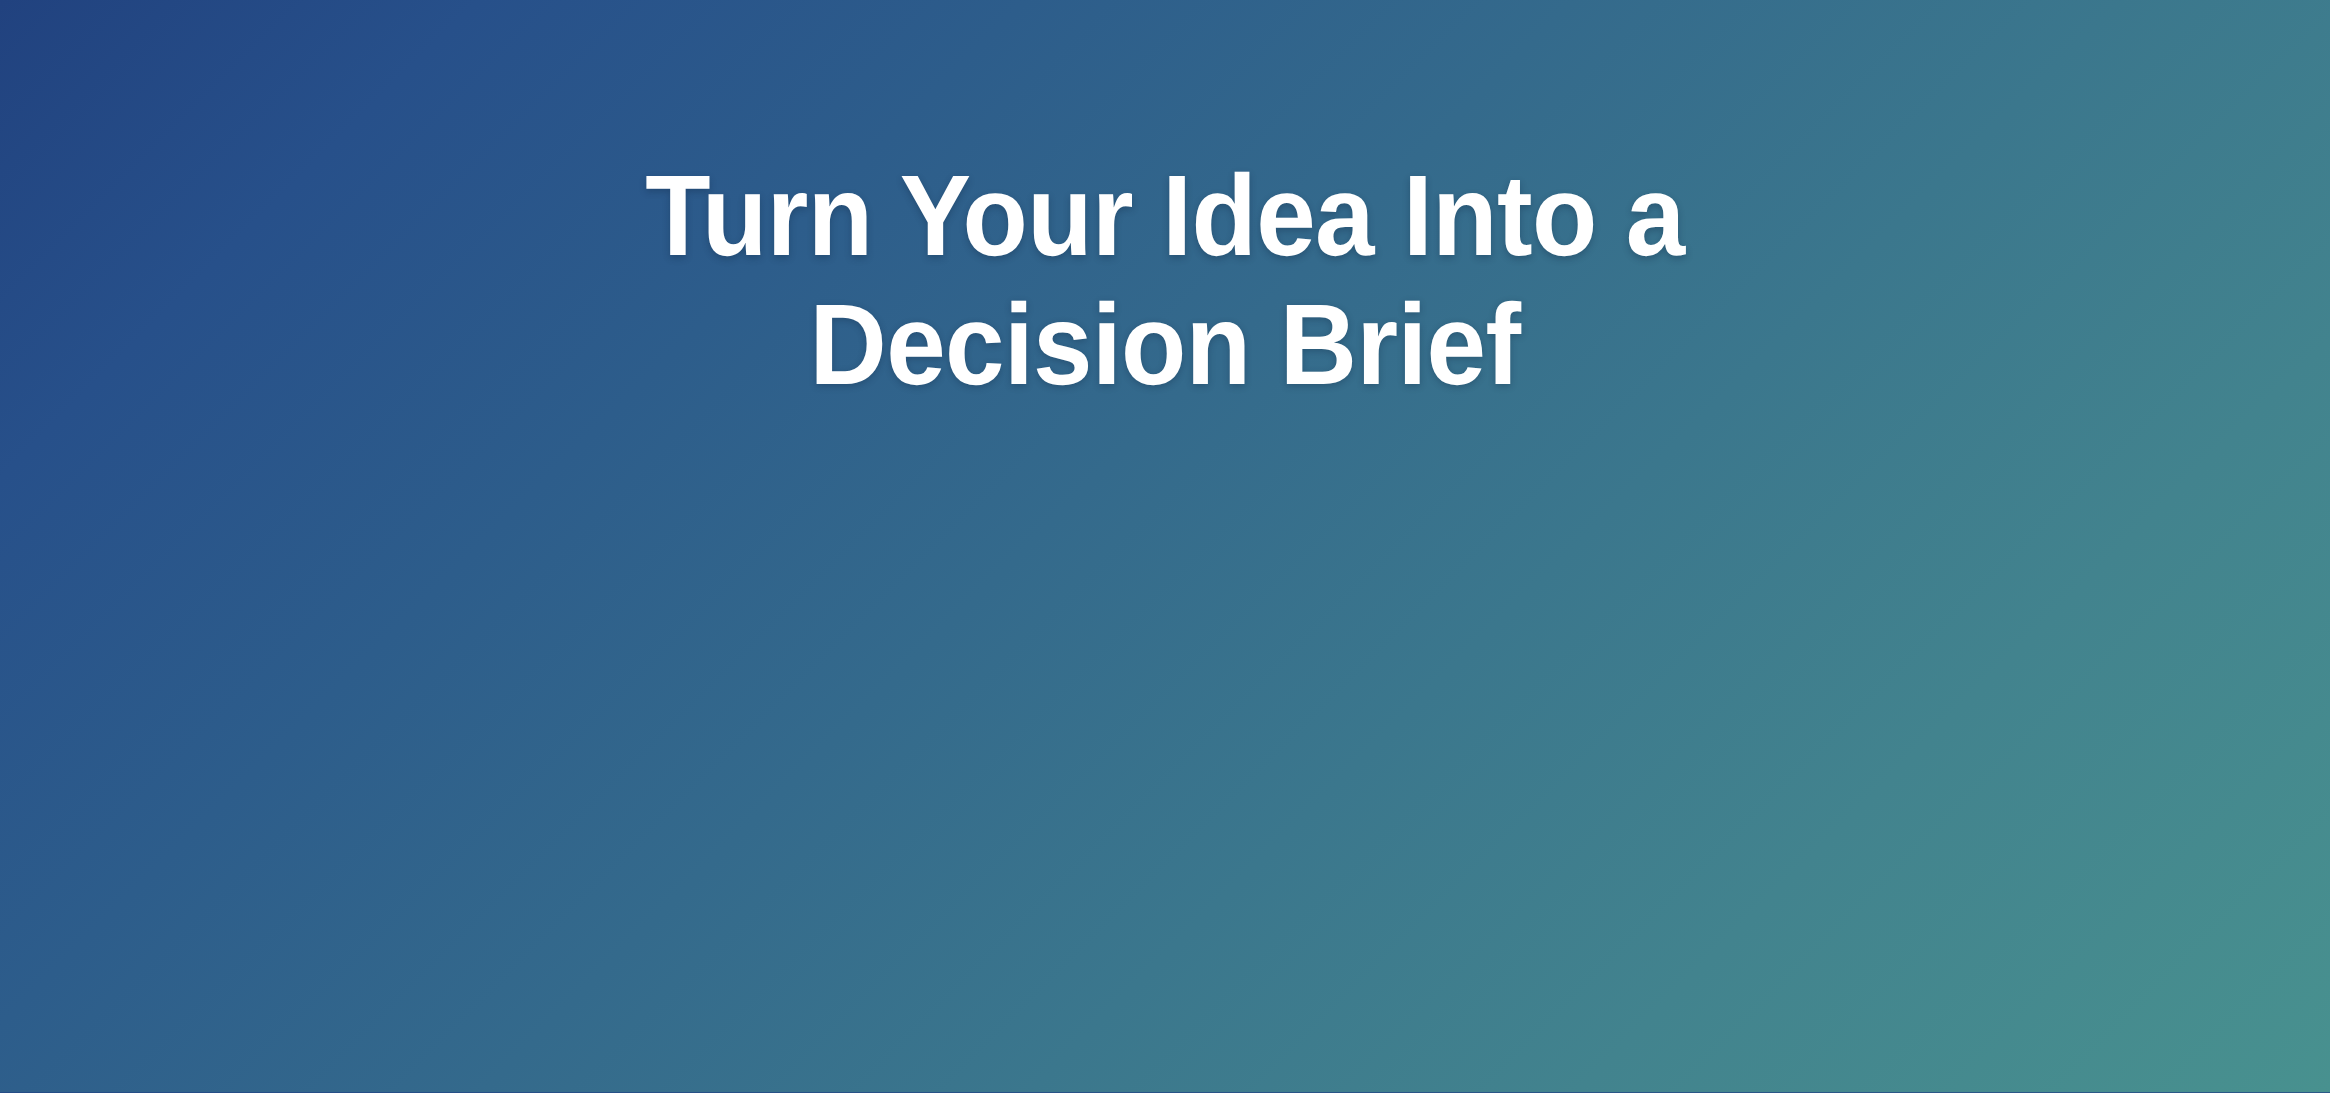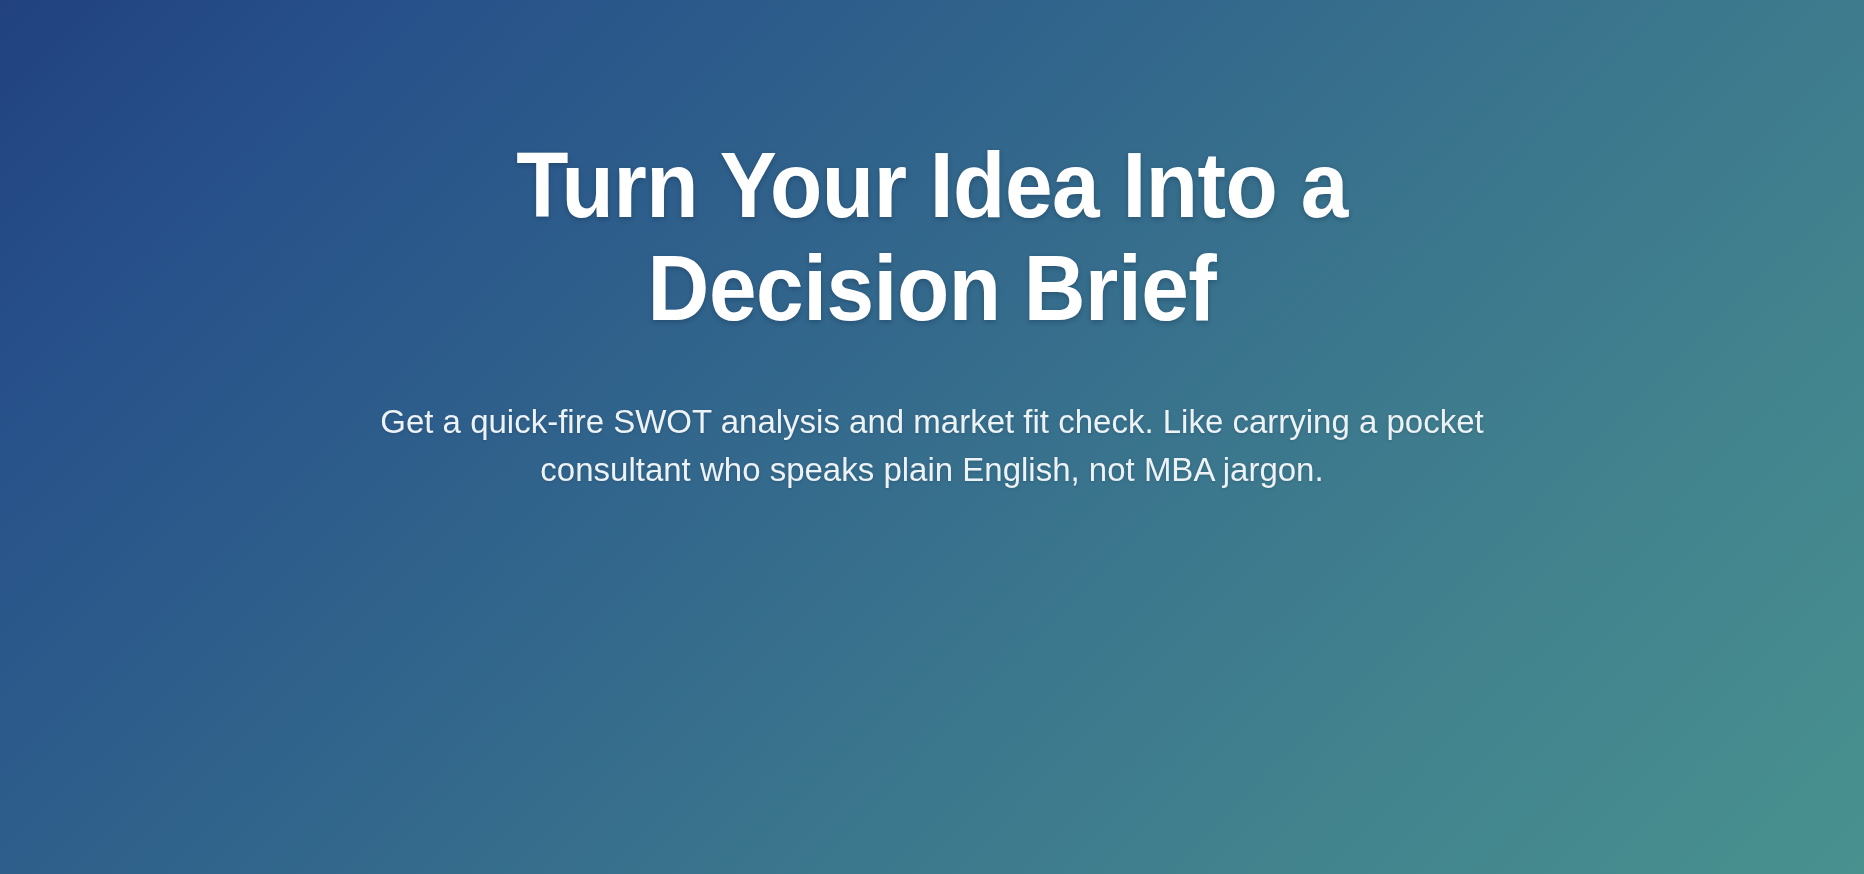--- a/index.html
+++ b/index.html
@@ -31,21 +31,21 @@
         #27508a 14%,
         #2d5d8b 30%,
         #346a8c 46%,
         #3b778d 62%,
         #42838e 78%,
         #48918f 100%);
   }
 
   .hero-inner {
     width: 1300px;
-    margin: 16px auto;
+    margin: 4px auto;
     text-align: center;
     padding-top: 118px;
   }
 
   .hero-title {
     margin: 0;
     color: #ffffff;
     font-family: "Liberation Sans", sans-serif;
     font-size: 92px;
     font-weight: 700;
@@ -102,17 +102,16 @@
 </style>
 </head>
 <body>
 
 <div class="hero">
   <div class="hero-inner">
 
     <h1 class="hero-title">Turn Your Idea Into a
 Decision Brief</h1>
 
-    <p class="hero-subtitle">Get a quick-fire SWOT analysis and market fit check. Like carrying a pocket consultant who speaks plain English, not MBA jargon.</p>
 
 
   </div>
 </div>
 
 </body></html>

